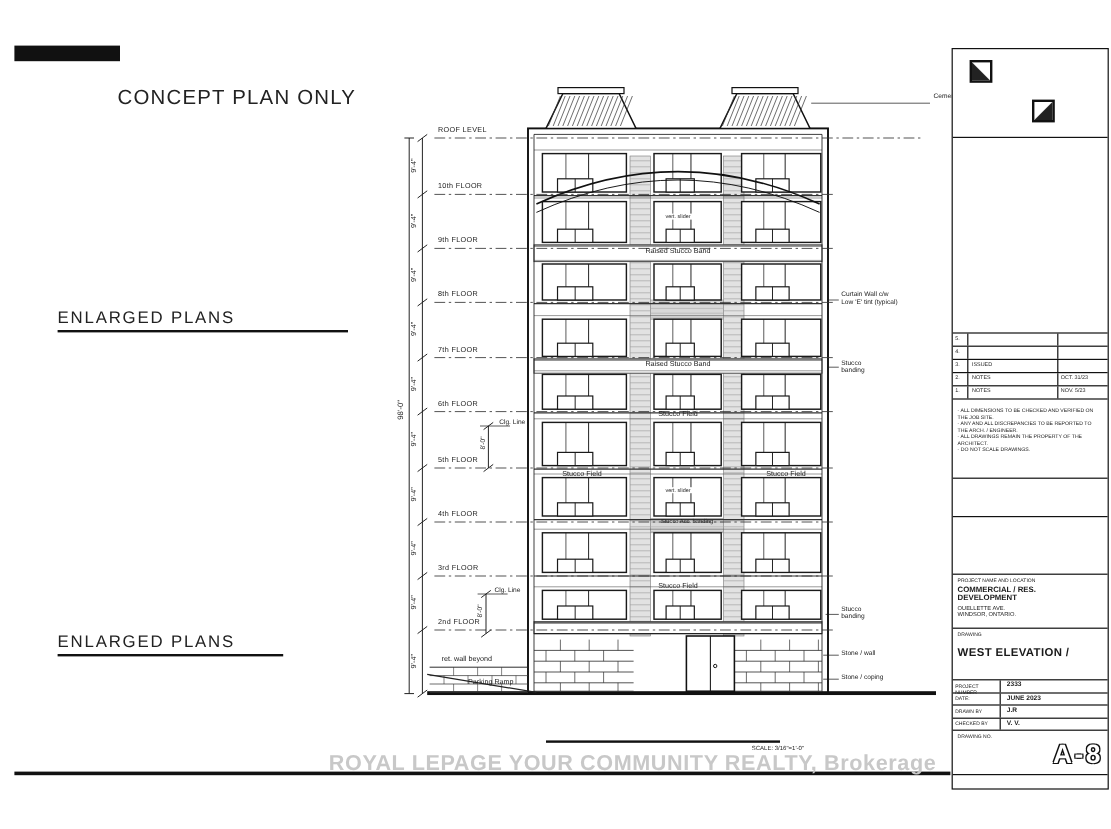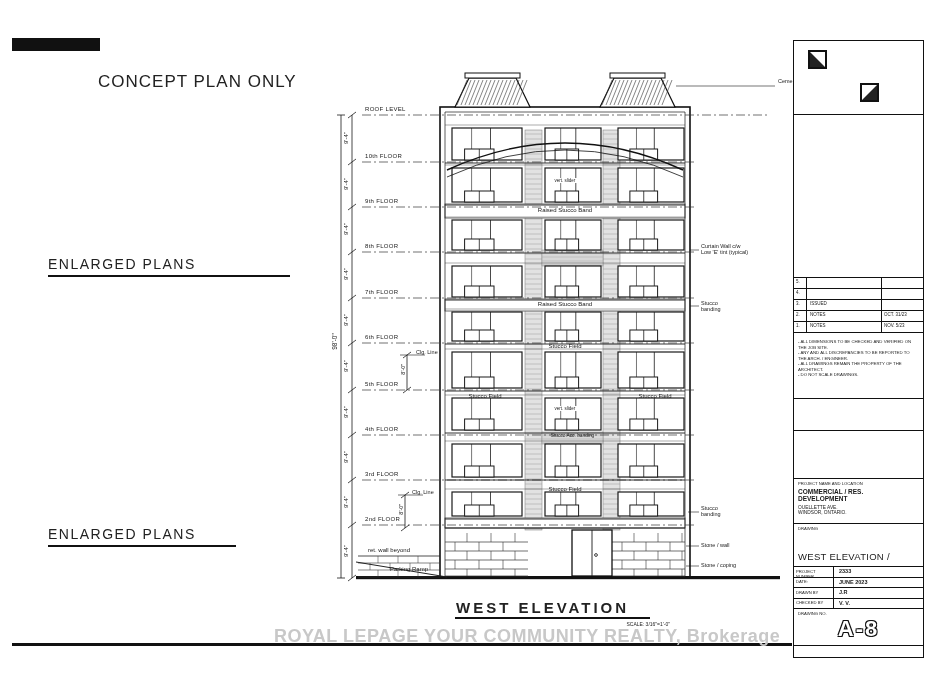--- a/index.html
+++ b/index.html
@@ -31,21 +31,21 @@
   .sq2{left:66px;top:42px;background:linear-gradient(-45deg,#222 48%,#fff 52%);}
   .revrow{position:absolute;left:0;width:100%;height:11px;border-bottom:1px solid #111;box-sizing:border-box;display:flex;}
   .revno{width:13px;border-right:1px solid #111;font-size:4.5px;padding:1px 0 0 2px;box-sizing:border-box;}
   .revdesc{flex:1;font-size:4.5px;padding:1px 0 0 3px;}
   .revdate{width:42px;border-left:1px solid #111;font-size:4.5px;padding:1px 0 0 2px;box-sizing:border-box;}
   .noteln{font-size:4.3px;line-height:1.3;color:#222;}
   .tblab{font-size:4.2px;color:#222;}
   .fieldrow{position:absolute;left:0;width:100%;height:10.5px;border-bottom:1px solid #111;box-sizing:border-box;display:flex;}
   .fieldlab{width:40px;border-right:1px solid #111;font-size:4.2px;padding:1.5px 0 0 2px;box-sizing:border-box;}
   .fieldval{flex:1;font-size:5.5px;padding:1px 0 0 5px;font-weight:600;}
-  .dwgno{font-size:22px;font-weight:800;letter-spacing:2px;color:#fff;text-align:center;
+  .dwgno{font-size:22px;font-weight:800;letter-spacing:2px;color:#fff;text-align:right;
          text-shadow:-1px -1px 0 #111,1px -1px 0 #111,-1px 1px 0 #111,1px 1px 0 #111;}
 </style>
 </head>
 <body>
 
 <div class="sheet">
 
   <svg id="draw" width="926" height="691">
       <rect x="525" y="130" width="17" height="400" fill="#e2e2e2" stroke="#777" stroke-width="0.5"></rect>
       <line x1="525" y1="134" x2="542" y2="134" stroke="#9a9a9a" stroke-width="0.5"></line>
@@ -567,21 +567,20 @@
   <div class="abs tiny2" style="left:778px;top:78px;width:58px;">Cement Metal Siding</div>
   <div class="abs tiny2" style="left:701px;top:243px;width:50px;">Curtain Wall c/w Low 'E' tint (typical)</div>
   <div class="abs tiny2" style="left:701px;top:300px;width:36px;">Stucco banding</div>
   <div class="abs tiny2" style="left:701px;top:505px;width:36px;">Stucco banding</div>
   <div class="abs tiny2" style="left:701px;top:542px;width:50px;">Stone / wall</div>
   <div class="abs tiny2" style="left:701px;top:562px;width:50px;">Stone / coping</div>
 
   <div class="abs tiny" style="left:368px;top:547px;">ret. wall beyond</div>
   <div class="abs tiny" style="left:390px;top:566px;">Parking Ramp</div>
 
-  <div class="abs wtitle">WEST ELEVATION</div>
   <div class="abs wunder"></div>
   <div class="abs wscale">SCALE: 3/16"=1'-0"</div>
   <div class="abs wm">ROYAL LEPAGE YOUR COMMUNITY REALTY, Brokerage</div>
 
   <div class="abs tb">
     <div class="cell" style="top:0;height:74px;">
       <div class="logo-sq sq1"></div>
       <div class="logo-sq sq2"></div>
     </div>
     <div class="cell" style="top:74px;height:163px;"></div>
@@ -624,21 +623,21 @@
     <div class="cell" style="top:438px;height:45px;padding:2px 4px;">
       <div class="tblab">PROJECT NAME AND LOCATION</div>
       <div style="font-size:6.5px;font-weight:bold;margin-top:2px;">COMMERCIAL / RES.</div>
       <div style="font-size:6.5px;font-weight:bold;">DEVELOPMENT</div>
       <div style="font-size:4.8px;margin-top:3px;">OUELLETTE AVE.</div>
       <div style="font-size:4.8px;">WINDSOR, ONTARIO.</div>
     </div>
 
     <div class="cell" style="top:483px;height:43px;padding:2px 4px;">
       <div class="tblab">DRAWING</div>
-      <div style="font-size:9.5px;font-weight:normal;margin-top:20px;letter-spacing:.3px;">WEST ELEVATION /</div>
+      <div style="font-size:9.5px;font-weight:bold;margin-top:8px;letter-spacing:.3px;">WEST ELEVATION /</div>
     </div>
 
     <div class="fieldrow" style="top:526px;">
       <div class="fieldlab">PROJECT NUMBER</div>
       <div class="fieldval">2333</div>
     </div>
     <div class="fieldrow" style="top:536.5px;">
       <div class="fieldlab">DATE:</div>
       <div class="fieldval">JUNE 2023</div>
     </div>

